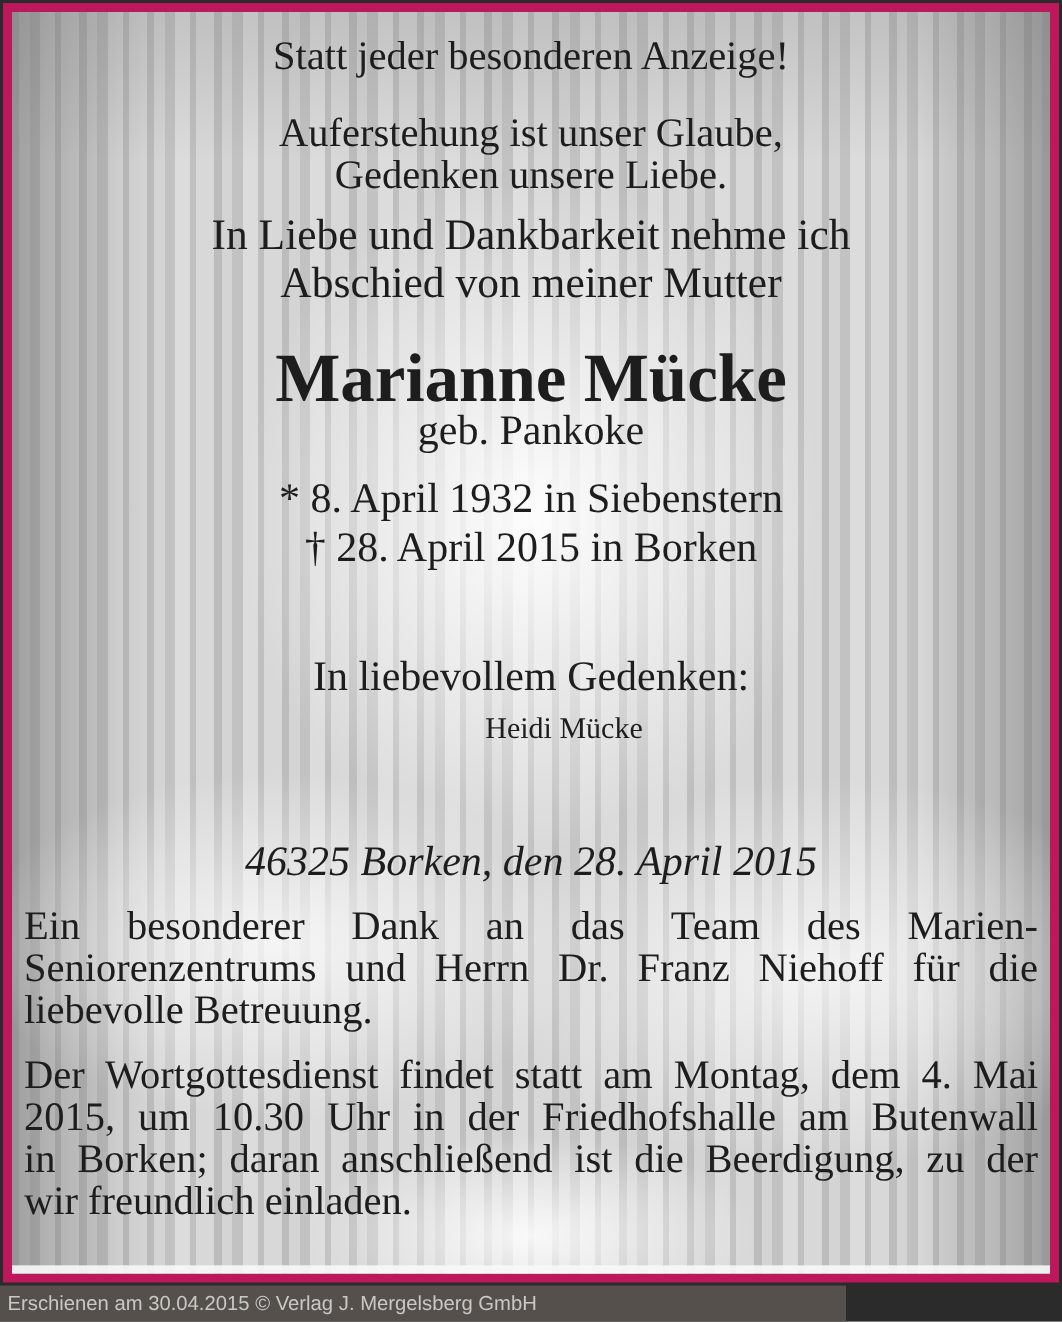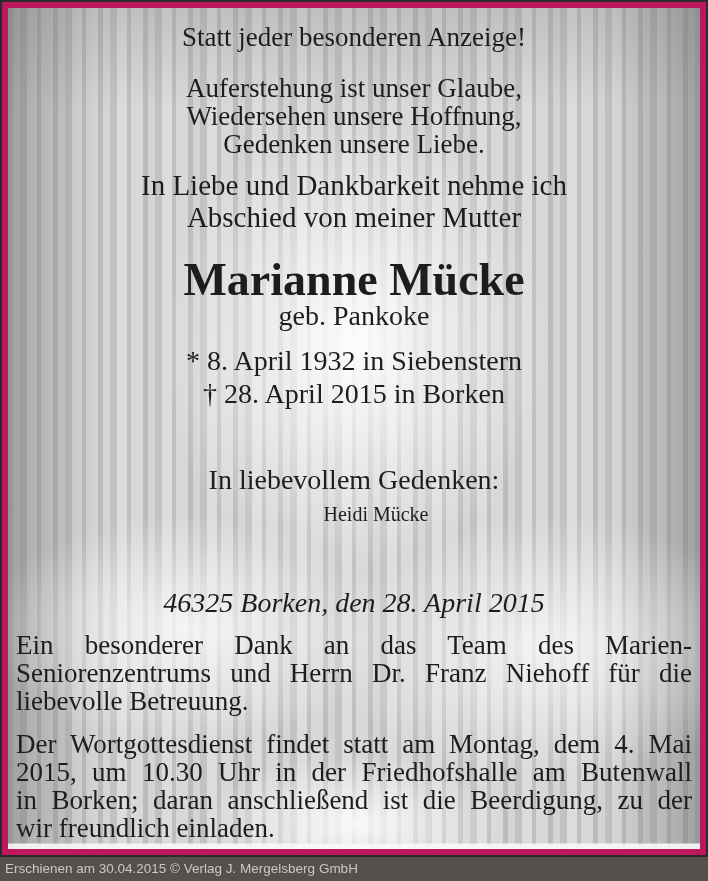--- a/index.html
+++ b/index.html
@@ -58,21 +58,21 @@
   .mourner      { margin:  2px 0 0 0; font-size: 20px; line-height: 34px; padding-left: 44px; }
   .dateline     { margin: 57px 0 0 0; font-size: 28px; line-height: 30px; font-style: italic; }
   .para         { font-size: 27px; line-height: 28px; padding: 0 8px; }
   .para-1       { margin-top: 13px; }
   .para-2       { margin-top: 15px; }
   .just-line    { text-align: justify; text-align-last: justify; }
   .last-line    { text-align: left; }
   .footer-bar {
     position: absolute;
     left: 0; top: 857px;
-    width: 708px; height: 24px;
+    width: 564px; height: 24px;
     box-sizing: border-box;
     background: #55504c;
     color: #cac8c6;
     font-family: "Liberation Sans", sans-serif;
     font-size: 13.5px;
     line-height: 24px;
     padding-left: 5px;
     text-align: left;
   }
 </style>
@@ -80,21 +80,20 @@
 <body>
 
 <div class="frame">
   <div class="photo"></div>
   <div class="content">
 
     <div class="intro">Statt jeder besonderen Anzeige!</div>
 
     <div class="verse">
       <div>Auferstehung ist unser Glaube,</div>
-      <div>Wiedersehen unsere Hoffnung,</div>
       <div>Gedenken unsere Liebe.</div>
     </div>
 
     <div class="announcement">
       <div>In Liebe und Dankbarkeit nehme ich</div>
       <div>Abschied von meiner Mutter</div>
     </div>
 
     <div class="name">Marianne Mücke</div>
     <div class="maiden">geb. Pankoke</div>

